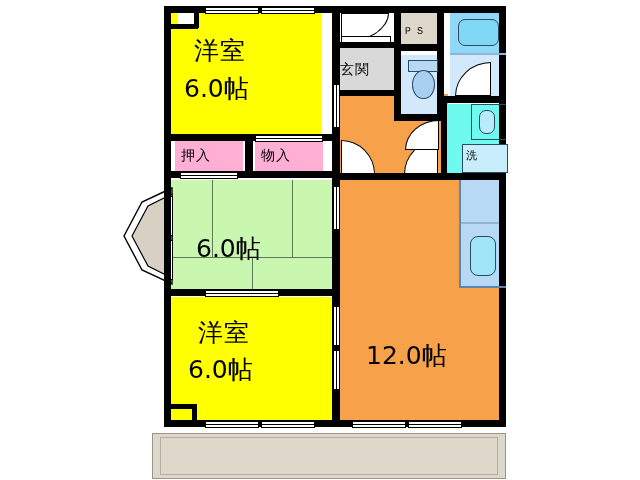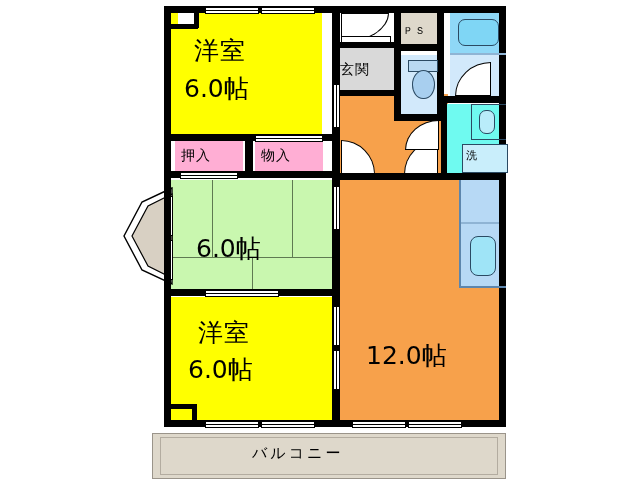--- a/index.html
+++ b/index.html
@@ -72,21 +72,20 @@
   
   .bay{position:absolute;}
 </style>
 </head>
 <body>
 
 <div id="plan">
 
   <div class="room fill-beige abs" style="left:152px;top:433px;width:354px;height:46px;border:1px solid #9a948a;"></div>
   <div class="abs" style="left:160px;top:437px;width:338px;height:38px;border:1px solid #b3aca0;"></div>
-  <div class="lbl lbl-balc" style="left:252px;top:446px;width:156px;">バルコニー</div>
 
   <div class="room fill-yellow" style="left:170px;top:12px;width:152px;height:126px;"></div>
   <div class="room fill-yellow" style="left:178px;top:12px;width:20px;height:14px;background:#ffffff;"></div>
 
   <div class="room fill-pink" style="left:175px;top:140px;width:68px;height:32px;"></div>
   <div class="room fill-pink" style="left:255px;top:140px;width:68px;height:32px;"></div>
 
   <div class="room fill-green" style="left:170px;top:180px;width:162px;height:110px;"></div>
 
   <div class="room fill-yellow" style="left:170px;top:297px;width:162px;height:128px;"></div>

